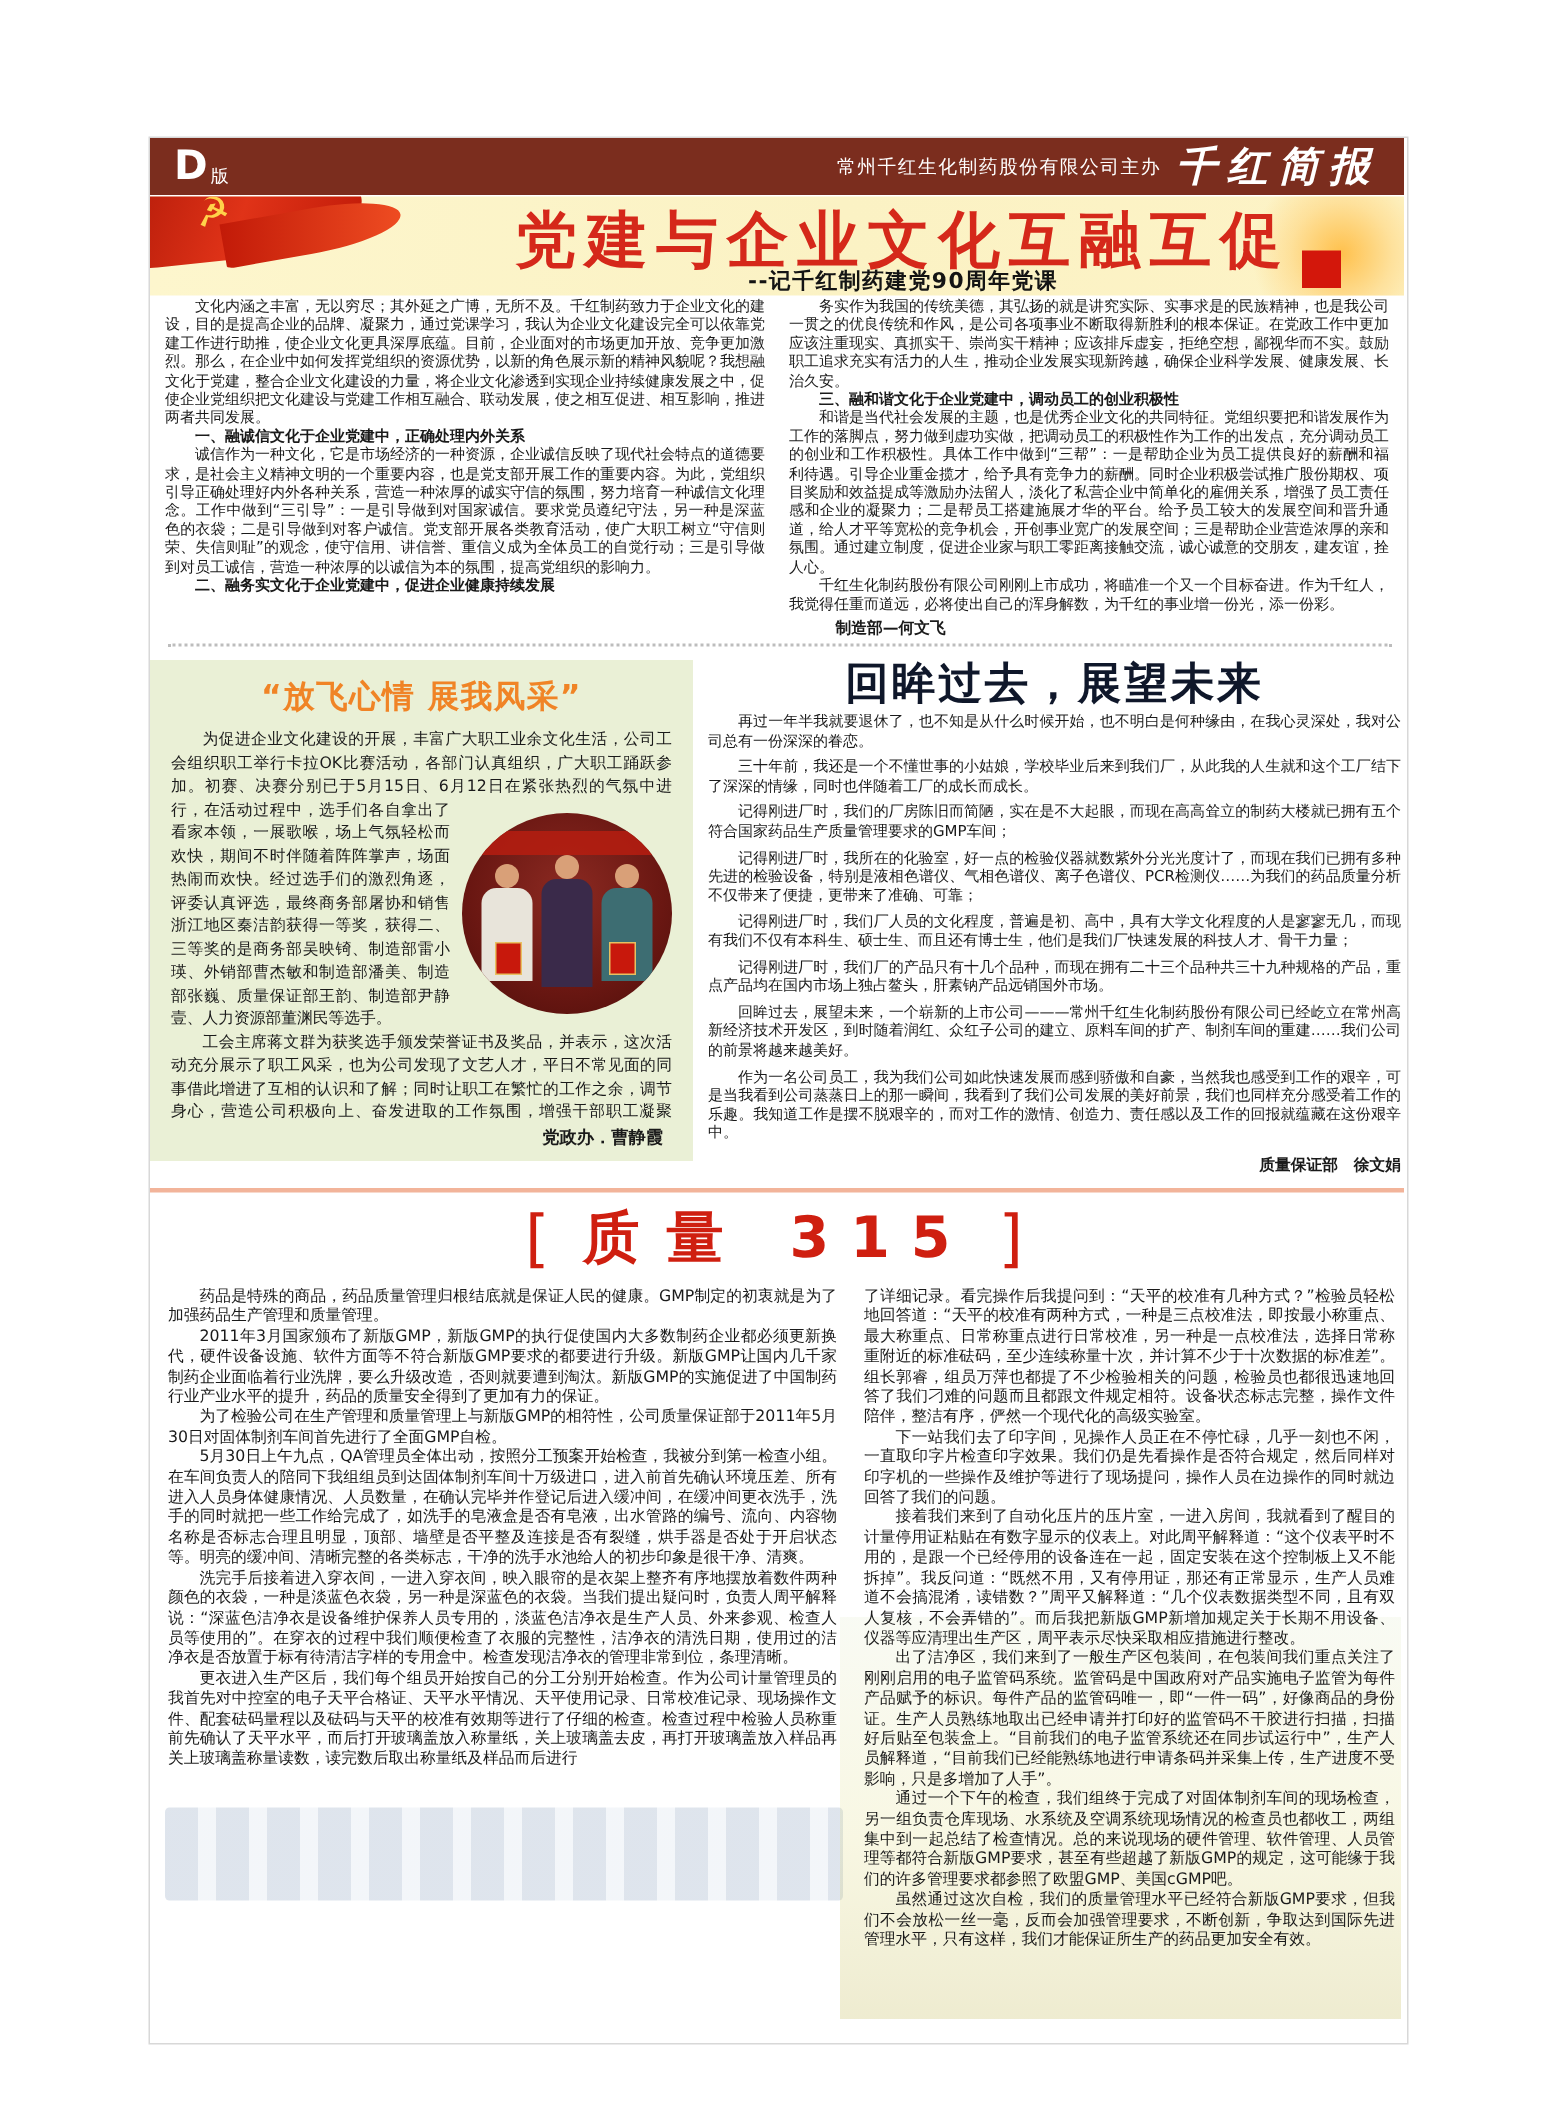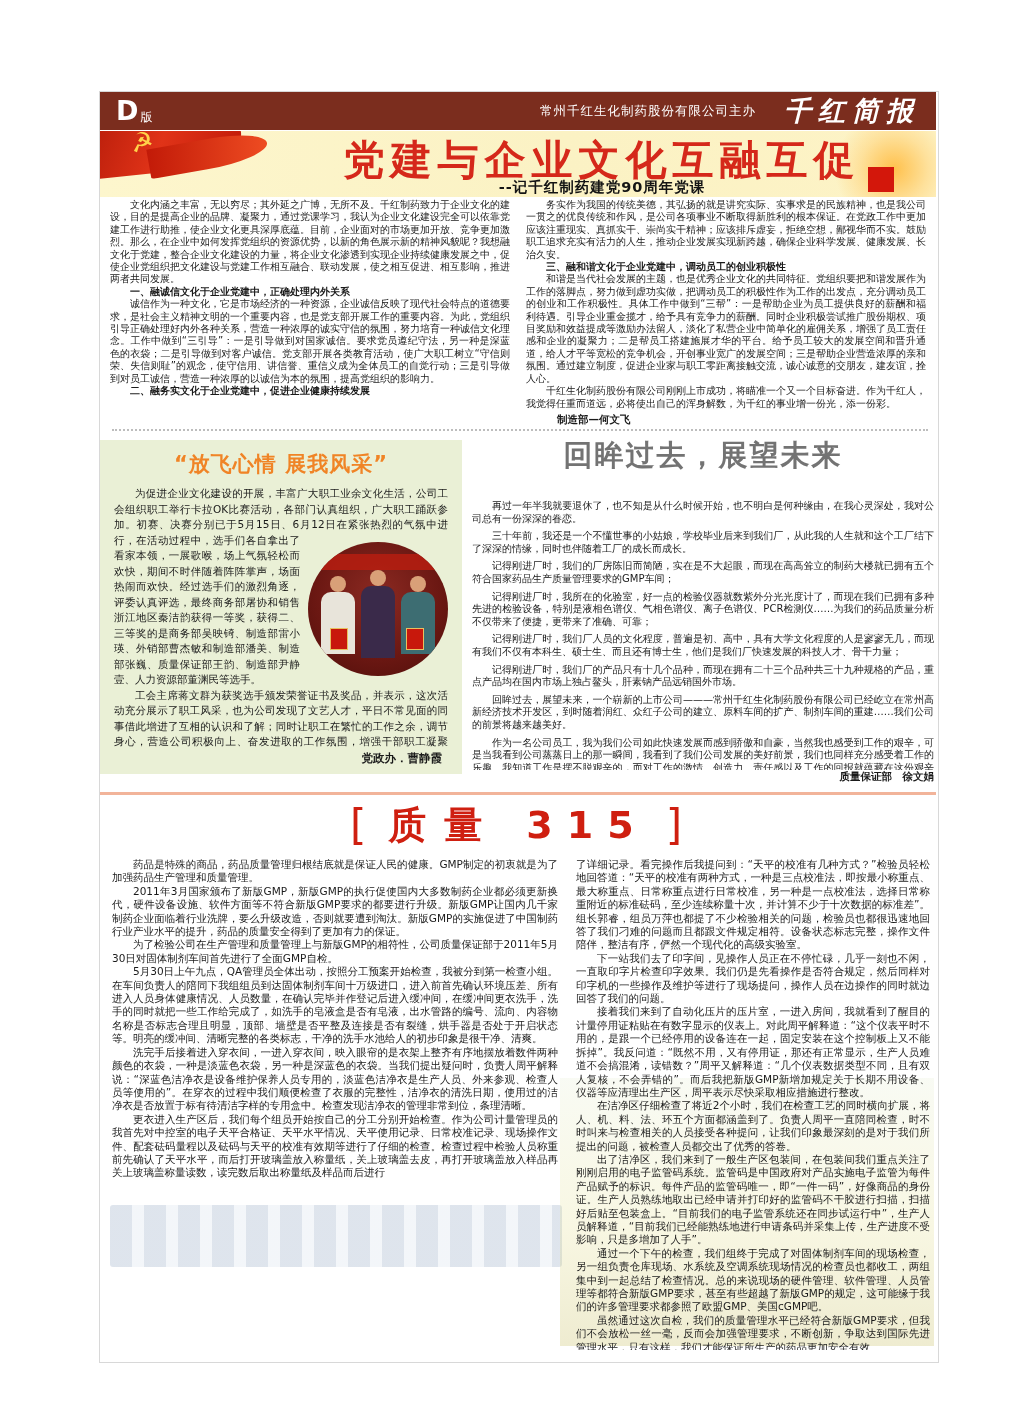--- a/index.html
+++ b/index.html
@@ -7,21 +7,21 @@
         font-family:"DejaVu Sans","Liberation Sans",sans-serif;color:#1a1a1a;}
   .page-frame{position:absolute;left:99px;top:91px;width:838px;height:1270px;
         border:1px solid #d8d8d8;pointer-events:none;}
   
   .masthead{position:absolute;left:100px;top:92px;width:836px;height:38px;background:#7b2d1e;
         display:flex;align-items:center;justify-content:space-between;box-sizing:border-box;
         padding:0 16px;color:#fff;}
   .edition{display:flex;align-items:flex-end;gap:2px;}
   .edition .big{font-size:27px;font-weight:bold;line-height:30px;}
   .edition .small{font-size:12px;line-height:18px;}
-  .mast-right{display:flex;align-items:center;gap:28px;}
+  .mast-right{display:flex;align-items:center;gap:10px;}
   .publisher{font-size:12.5px;letter-spacing:1px;}
   .bulletin{font-family:Liberation Sans, sans-serif;font-size:27px;font-weight:bold;
         font-style:italic;letter-spacing:7px;line-height:30px;}
   
   .banner{position:absolute;left:100px;top:131px;width:836px;height:66px;overflow:hidden;
         background:linear-gradient(90deg,#fdf6cd 0%,#fbf2c4 55%,#fdf3c6 100%);}
   .flag-art{position:absolute;left:0;top:0;width:185px;height:66px;}
   .flag1{position:absolute;left:-34px;top:-30px;width:175px;height:72px;
         background:linear-gradient(115deg,#a81405,#e03318 55%,#c01a08);
         border-radius:0 100% 75% 35%;transform:rotate(-6deg);}
@@ -61,22 +61,22 @@
   .photo .head{position:absolute;width:16px;height:16px;border-radius:50%;background:#d9a078;}
   .photo .body{position:absolute;width:34px;height:62px;border-radius:10px 10px 0 0;}
   .photo .h1{left:22px;top:34px;}.photo .b1{left:13px;top:50px;background:#e8e4da;}
   .photo .h2{left:62px;top:28px;}.photo .b2{left:53px;top:44px;background:#3a2a4a;height:72px;}
   .photo .h3{left:102px;top:34px;}.photo .b3{left:93px;top:50px;background:#3d6d72;}
   .photo .cert{position:absolute;width:16px;height:20px;background:#c8180c;border:1px solid #e8c060;}
   .photo .c1{left:22px;top:86px;}.photo .c2{left:98px;top:86px;}
   .karaoke-sign{flex:0 0 auto;text-align:right;font-weight:bold;font-size:11.5px;padding:4px 6px 0 0;}
   
   .review{position:absolute;left:472px;top:436px;width:462px;height:348px;display:flex;flex-direction:column;}
-  .review-title{flex:0 0 auto;text-align:center;color:#737373;font-weight:bold;font-size:29px;
-        letter-spacing:2px;margin-bottom:24px;}
+  .review-title{flex:0 0 auto;text-align:center;color:#0f172a;font-weight:bold;font-size:29px;
+        letter-spacing:2px;margin-bottom:0;}
   .review-body{flex:1 1 auto;overflow:hidden;font-size:10px;line-height:12.6px;}
   .review-body p{margin:0 0 5px 0;text-align:justify;text-indent:2em;}
   .review-sign{flex:0 0 auto;text-align:right;font-weight:bold;font-size:10.5px;}
   
   .divider{position:absolute;left:100px;top:792px;width:836px;height:3px;background:#f2b49a;}
   .q-head{position:absolute;left:100px;top:800px;width:836px;text-align:center;color:#cf1f10;
         font-weight:bold;font-size:38px;letter-spacing:4px;}
   .q-head .br{font-weight:normal;font-size:42px;vertical-align:-2px;}
   .q-head .word{margin:0 26px 0 18px;letter-spacing:18px;}
   .q-head .num{margin:0 18px 0 0;letter-spacing:14px;}
@@ -189,20 +189,19 @@
       <p class="ind">2011年3月国家颁布了新版GMP，新版GMP的执行促使国内大多数制药企业都必须更新换代，硬件设备设施、软件方面等不符合新版GMP要求的都要进行升级。新版GMP让国内几千家制药企业面临着行业洗牌，要么升级改造，否则就要遭到淘汰。新版GMP的实施促进了中国制药行业产业水平的提升，药品的质量安全得到了更加有力的保证。</p>
       <p class="ind">为了检验公司在生产管理和质量管理上与新版GMP的相符性，公司质量保证部于2011年5月30日对固体制剂车间首先进行了全面GMP自检。</p>
       <p class="ind">5月30日上午九点，QA管理员全体出动，按照分工预案开始检查，我被分到第一检查小组。在车间负责人的陪同下我组组员到达固体制剂车间十万级进口，进入前首先确认环境压差、所有进入人员身体健康情况、人员数量，在确认完毕并作登记后进入缓冲间，在缓冲间更衣洗手，洗手的同时就把一些工作给完成了，如洗手的皂液盒是否有皂液，出水管路的编号、流向、内容物名称是否标志合理且明显，顶部、墙壁是否平整及连接是否有裂缝，烘手器是否处于开启状态等。明亮的缓冲间、清晰完整的各类标志，干净的洗手水池给人的初步印象是很干净、清爽。</p>
       <p class="ind">洗完手后接着进入穿衣间，一进入穿衣间，映入眼帘的是衣架上整齐有序地摆放着数件两种颜色的衣袋，一种是淡蓝色衣袋，另一种是深蓝色的衣袋。当我们提出疑问时，负责人周平解释说：“深蓝色洁净衣是设备维护保养人员专用的，淡蓝色洁净衣是生产人员、外来参观、检查人员等使用的”。在穿衣的过程中我们顺便检查了衣服的完整性，洁净衣的清洗日期，使用过的洁净衣是否放置于标有待清洁字样的专用盒中。检查发现洁净衣的管理非常到位，条理清晰。</p>
       <p class="ind">更衣进入生产区后，我们每个组员开始按自己的分工分别开始检查。作为公司计量管理员的我首先对中控室的电子天平合格证、天平水平情况、天平使用记录、日常校准记录、现场操作文件、配套砝码量程以及砝码与天平的校准有效期等进行了仔细的检查。检查过程中检验人员称重前先确认了天平水平，而后打开玻璃盖放入称量纸，关上玻璃盖去皮，再打开玻璃盖放入样品再关上玻璃盖称量读数，读完数后取出称量纸及样品而后进行</p>
     </div>
     <div class="col q-right">
       <p>了详细记录。看完操作后我提问到：“天平的校准有几种方式？”检验员轻松地回答道：“天平的校准有两种方式，一种是三点校准法，即按最小称重点、最大称重点、日常称重点进行日常校准，另一种是一点校准法，选择日常称重附近的标准砝码，至少连续称量十次，并计算不少于十次数据的标准差”。组长郭睿，组员万萍也都提了不少检验相关的问题，检验员也都很迅速地回答了我们刁难的问题而且都跟文件规定相符。设备状态标志完整，操作文件陪伴，整洁有序，俨然一个现代化的高级实验室。</p>
       <p class="ind">下一站我们去了印字间，见操作人员正在不停忙碌，几乎一刻也不闲，一直取印字片检查印字效果。我们仍是先看操作是否符合规定，然后同样对印字机的一些操作及维护等进行了现场提问，操作人员在边操作的同时就边回答了我们的问题。</p>
       <p class="ind">接着我们来到了自动化压片的压片室，一进入房间，我就看到了醒目的计量停用证粘贴在有数字显示的仪表上。对此周平解释道：“这个仪表平时不用的，是跟一个已经停用的设备连在一起，固定安装在这个控制板上又不能拆掉”。我反问道：“既然不用，又有停用证，那还有正常显示，生产人员难道不会搞混淆，读错数？”周平又解释道：“几个仪表数据类型不同，且有双人复核，不会弄错的”。而后我把新版GMP新增加规定关于长期不用设备、仪器等应清理出生产区，周平表示尽快采取相应措施进行整改。</p>
-      <p class="ind">在洁净区仔细检查了将近2个小时，我们在检查工艺的同时横向扩展，将人、机、料、法、环五个方面都涵盖到了。负责人周平一直陪同检查，时不时叫来与检查相关的人员接受各种提问，让我们印象最深刻的是对于我们所提出的问题，被检查人员都交出了优秀的答卷。</p>
       <p class="ind">出了洁净区，我们来到了一般生产区包装间，在包装间我们重点关注了刚刚启用的电子监管码系统。监管码是中国政府对产品实施电子监管为每件产品赋予的标识。每件产品的监管码唯一，即“一件一码”，好像商品的身份证。生产人员熟练地取出已经申请并打印好的监管码不干胶进行扫描，扫描好后贴至包装盒上。“目前我们的电子监管系统还在同步试运行中”，生产人员解释道，“目前我们已经能熟练地进行申请条码并采集上传，生产进度不受影响，只是多增加了人手”。</p>
       <p class="ind">通过一个下午的检查，我们组终于完成了对固体制剂车间的现场检查，另一组负责仓库现场、水系统及空调系统现场情况的检查员也都收工，两组集中到一起总结了检查情况。总的来说现场的硬件管理、软件管理、人员管理等都符合新版GMP要求，甚至有些超越了新版GMP的规定，这可能缘于我们的许多管理要求都参照了欧盟GMP、美国cGMP吧。</p>
       <p class="ind">虽然通过这次自检，我们的质量管理水平已经符合新版GMP要求，但我们不会放松一丝一毫，反而会加强管理要求，不断创新，争取达到国际先进管理水平，只有这样，我们才能保证所生产的药品更加安全有效。</p>
 
     </div>
   </div>
 </div>
 
 </body></html>

